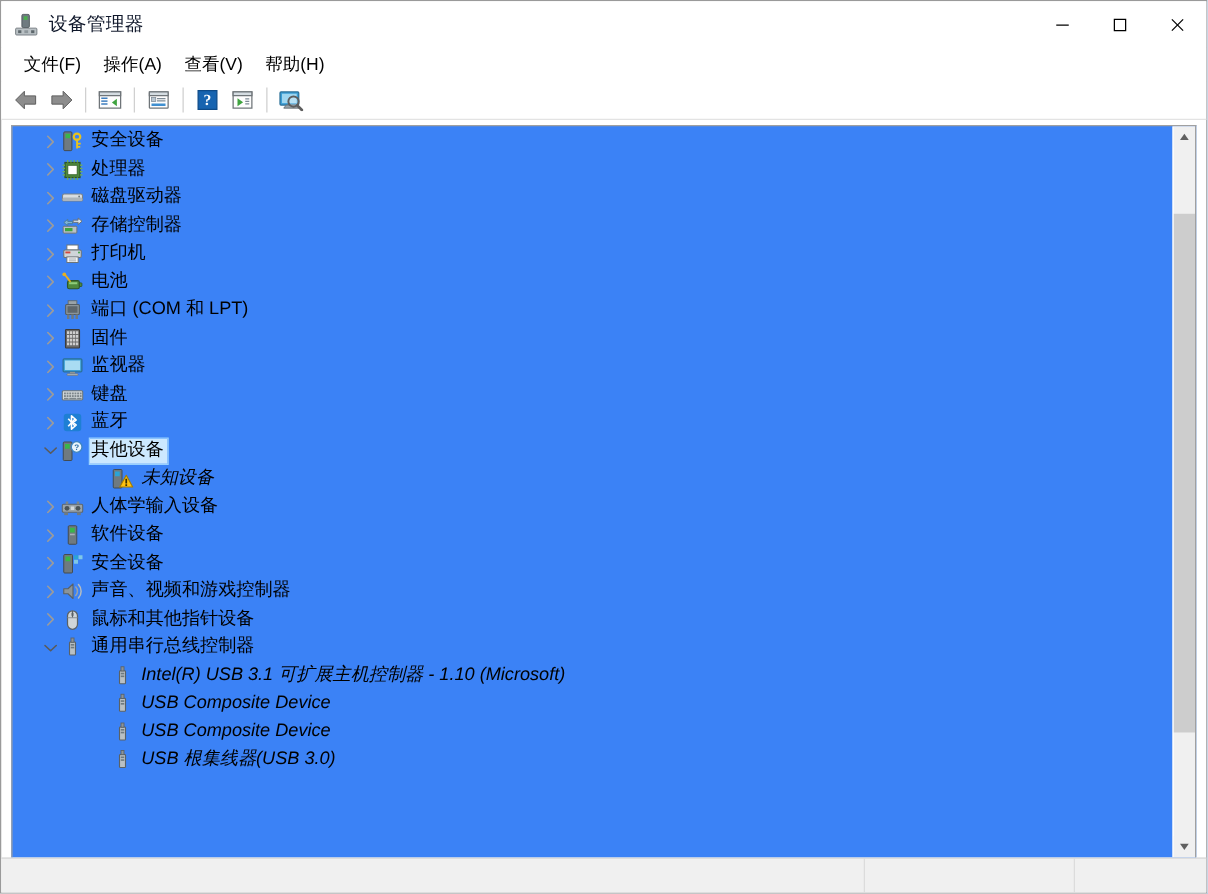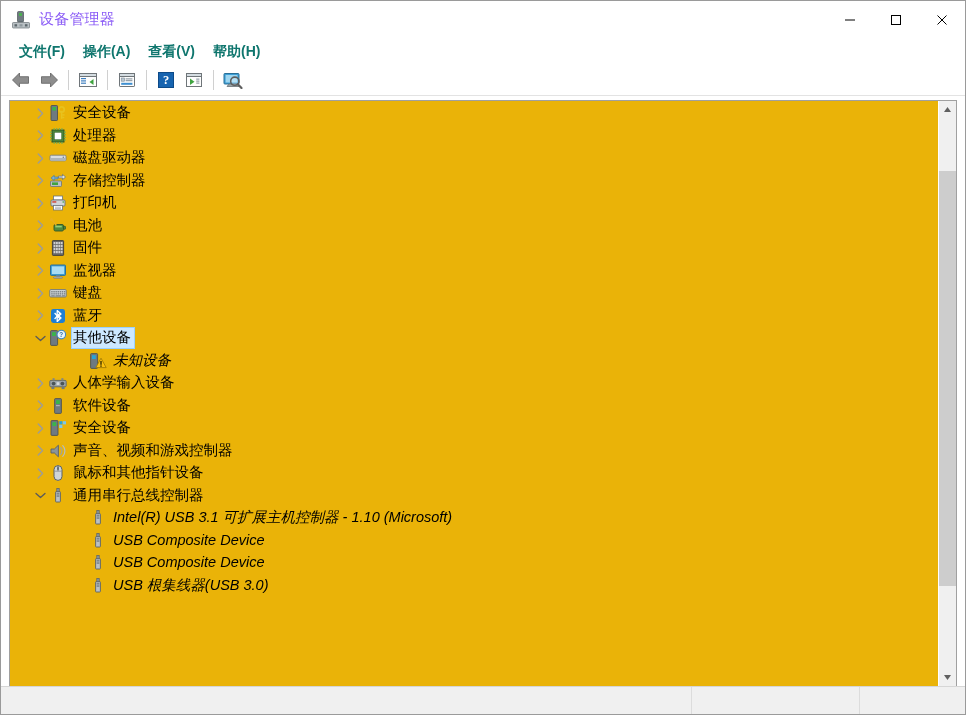--- a/index.html
+++ b/index.html
@@ -39,21 +39,21 @@
   .title-icon {
     width: 20px;
     height: 20px;
     margin-left: 10px;
     margin-right: 8px;
     position: relative;
     flex: 0 0 auto;
   }
   .title-text {
     font-size: 15px;
-    color: #8b5cf6;
+    color: #0f172a;
     letter-spacing: 0.2px;
     text-align: right;
   }
   .caption-buttons {
     position: absolute;
     right: 0;
     top: 0;
     height: 37px;
     display: flex;
   }
@@ -73,25 +73,24 @@
   .menubar {
     height: 27px;
     min-height: 27px;
     background: #ffffff;
     display: flex;
     align-items: center;
     padding-left: 9px;
   }
   .menu-item {
     font-size: 14px;
-    color: #0f766e;
+    color: #000000;
     padding: 3px 9px;
     cursor: default;
     white-space: nowrap;
-    font-weight: bold;
   }
 
   
   .toolbar {
     height: 30px;
     min-height: 30px;
     background: #ffffff;
     display: flex;
     align-items: center;
     padding-left: 6px;
@@ -121,21 +120,21 @@
     box-sizing: border-box;
     overflow: hidden;
   }
   .tree-panel {
     position: relative;
     width: 100%;
     height: 100%;
     box-sizing: border-box;
     border: 1px solid #a0a0a0;
     border-bottom: none;
-    background: #eab308;
+    background: #3b82f6;
     overflow: hidden;
   }
   .tree-scrollarea {
     position: absolute;
     left: 0; top: 0;
     right: 18px;
     bottom: 0;
     overflow: hidden;
   }
   .tree {
@@ -487,20 +486,38 @@
               <span class="row-label">电池</span>
             </div>
             <div class="row lvl0">
               <span class="twisty">
                 <svg width="7" height="11" viewBox="0 0 7 11">
                   <path d="M1.2 1 L5.6 5.5 L1.2 10" fill="none" stroke="#9b9b9b" stroke-width="1.3" stroke-linecap="round" stroke-linejoin="round"></path>
                 </svg>
               </span>
               <span class="row-icon">
                 <svg class="ico" viewBox="0 0 18 18">
+                  <rect x="5.5" y="1.6" width="7" height="3" fill="#9aa3a8" stroke="#5e666b" stroke-width="0.7"></rect>
+                  <rect x="3.5" y="4.6" width="11" height="8" rx="0.8" fill="#8b9499" stroke="#555d62" stroke-width="0.9"></rect>
+                  <rect x="5" y="6" width="8" height="5.2" fill="#5e666b"></rect>
+                  <rect x="4.6" y="12.6" width="2" height="3.6" fill="#6f7a80"></rect>
+                  <rect x="8" y="12.6" width="2" height="3.6" fill="#6f7a80"></rect>
+                  <rect x="11.4" y="12.6" width="2" height="3.6" fill="#6f7a80"></rect>
+                </svg>
+              </span>
+              <span class="row-label">端口 (COM 和 LPT)</span>
+            </div>
+            <div class="row lvl0">
+              <span class="twisty">
+                <svg width="7" height="11" viewBox="0 0 7 11">
+                  <path d="M1.2 1 L5.6 5.5 L1.2 10" fill="none" stroke="#9b9b9b" stroke-width="1.3" stroke-linecap="round" stroke-linejoin="round"></path>
+                </svg>
+              </span>
+              <span class="row-icon">
+                <svg class="ico" viewBox="0 0 18 18">
                   <rect x="3.4" y="1.6" width="11.2" height="14.8" rx="0.7" fill="#6b6b6b" stroke="#3c3c3c" stroke-width="0.9"></rect>
                   <g fill="#cfcfcf">
                     <rect x="4.6" y="3" width="1.8" height="2.2"></rect>
                     <rect x="7" y="3" width="1.8" height="2.2"></rect>
                     <rect x="9.4" y="3" width="1.8" height="2.2"></rect>
                     <rect x="11.8" y="3" width="1.8" height="2.2"></rect>
                     <rect x="4.6" y="6" width="1.8" height="2.2"></rect>
                     <rect x="7" y="6" width="1.8" height="2.2"></rect>
                     <rect x="9.4" y="6" width="1.8" height="2.2"></rect>
                     <rect x="11.8" y="6" width="1.8" height="2.2"></rect>

